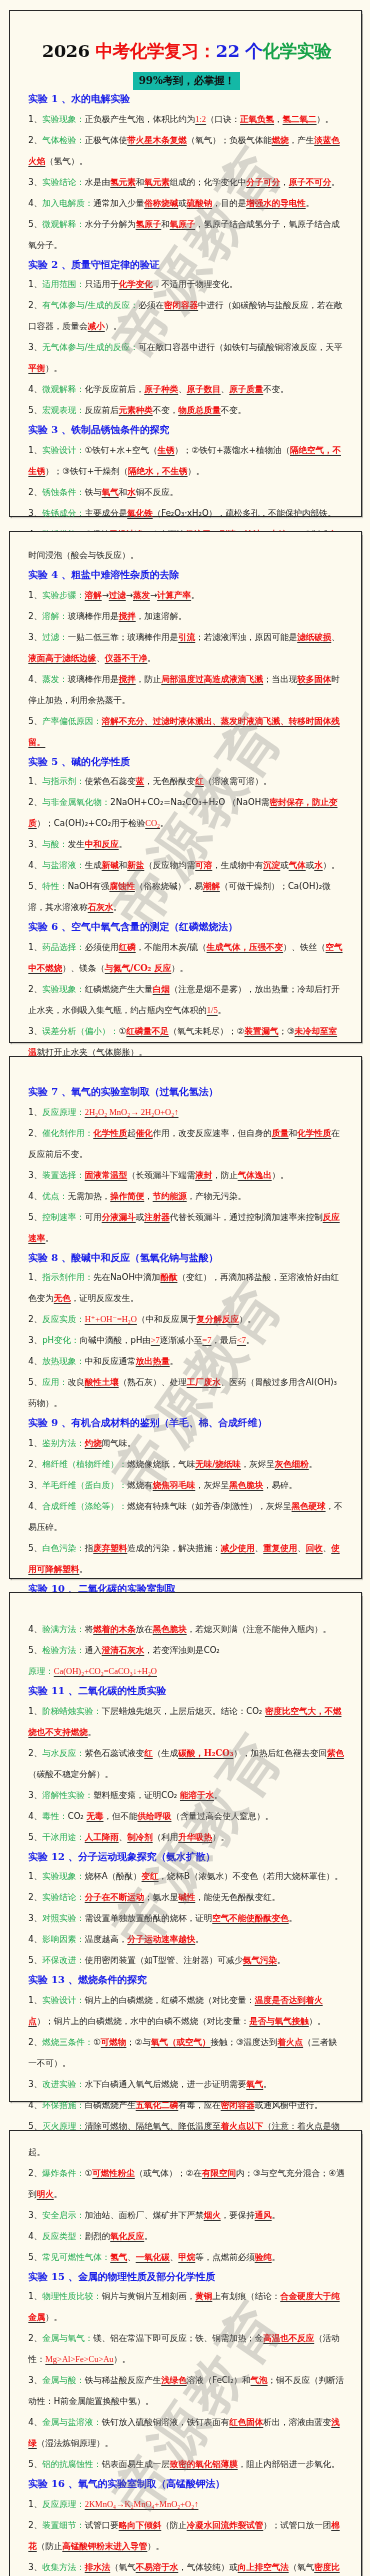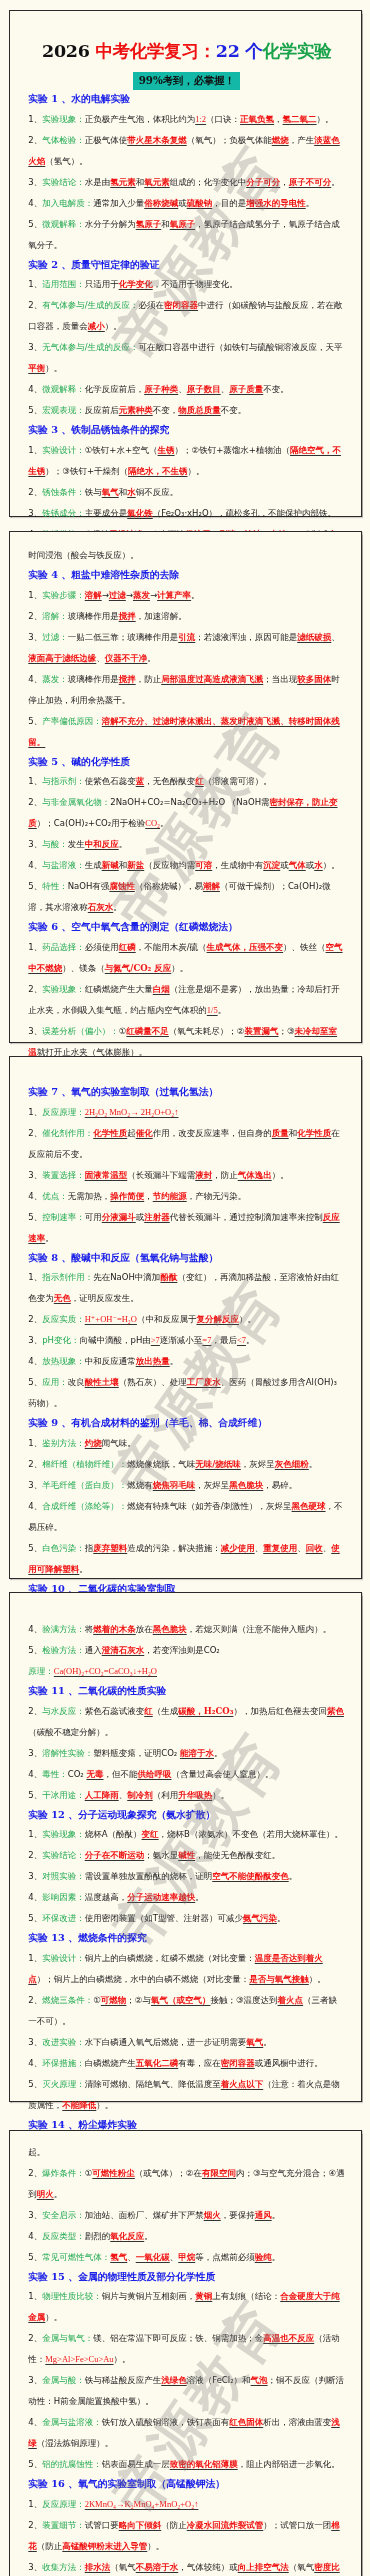--- a/index.html
+++ b/index.html
@@ -176,20 +176,21 @@
       </div>
   </div>
   <div class="gap"></div>
 
   <div class="card" style="height:510px;">
     <div class="card-body" style="padding-top:26px">
         <div class="item"><span class="seg-plain">4、</span><span class="seg-label">验满方法：</span><span class="seg-plain">将</span><span class="seg-key">燃着的木条</span><span class="seg-plain">放在</span><span class="seg-key">黑色脆块</span><span class="seg-plain">，若熄灭则满（注意不能伸入瓶内）。</span></div>
         <div class="item"><span class="seg-plain">5、</span><span class="seg-label">检验方法：</span><span class="seg-plain">通入</span><span class="seg-key">澄清石灰水</span><span class="seg-plain">，若变浑浊则是CO₂</span></div>
         <div class="item"><span class="seg-label">原理：</span><span class="seg-formula">Ca(OH)₂+CO₂=CaCO₃↓+H₂O</span></div>
         <div class="exp-title">实验 11 、二氧化碳的性质实验</div>
+        <div class="item"><span class="seg-plain">1、</span><span class="seg-label">阶梯蜡烛实验：</span><span class="seg-plain">下层蜡烛先熄灭，上层后熄灭。结论：CO₂ </span><span class="seg-key">密度比空气大，不燃烧也不支持燃烧</span><span class="seg-plain">。</span></div>
         <div class="item"><span class="seg-plain">2、</span><span class="seg-label">与水反应：</span><span class="seg-plain">紫色石蕊试液变</span><span class="seg-key">红</span><span class="seg-plain">（生成</span><span class="seg-key">碳酸，H₂CO₃</span><span class="seg-plain">），加热后红色褪去变回</span><span class="seg-key">紫色</span><span class="seg-plain">（碳酸不稳定分解）。</span></div>
         <div class="item"><span class="seg-plain">3、</span><span class="seg-label">溶解性实验：</span><span class="seg-plain">塑料瓶变瘪，证明CO₂ </span><span class="seg-key">能溶于水</span><span class="seg-plain">。</span></div>
         <div class="item"><span class="seg-plain">4、</span><span class="seg-label">毒性：</span><span class="seg-plain">CO₂ </span><span class="seg-key">无毒</span><span class="seg-plain">，但不能</span><span class="seg-key">供给呼吸</span><span class="seg-plain">（含量过高会使人窒息）。</span></div>
         <div class="item"><span class="seg-plain">5、</span><span class="seg-label">干冰用途：</span><span class="seg-key">人工降雨</span><span class="seg-plain">、</span><span class="seg-key">制冷剂</span><span class="seg-plain">（利用</span><span class="seg-key">升华吸热</span><span class="seg-plain">）。</span></div>
         <div class="exp-title">实验 12 、分子运动现象探究（氨水扩散）</div>
         <div class="item"><span class="seg-plain">1、</span><span class="seg-label">实验现象：</span><span class="seg-plain">烧杯A（酚酞）</span><span class="seg-key">变红</span><span class="seg-plain">，烧杯B（浓氨水）不变色（若用大烧杯罩住）。</span></div>
         <div class="item"><span class="seg-plain">2、</span><span class="seg-label">实验结论：</span><span class="seg-key">分子在不断运动</span><span class="seg-plain">；氨水显</span><span class="seg-key">碱性</span><span class="seg-plain">，能使无色酚酞变红。</span></div>
         <div class="item"><span class="seg-plain">3、</span><span class="seg-label">对照实验：</span><span class="seg-plain">需设置单独放置酚酞的烧杯，证明</span><span class="seg-key">空气不能使酚酞变色</span><span class="seg-plain">。</span></div>
         <div class="item"><span class="seg-plain">4、</span><span class="seg-label">影响因素：</span><span class="seg-plain">温度越高，</span><span class="seg-key">分子运动速率越快</span><span class="seg-plain">。</span></div>
         <div class="item"><span class="seg-plain">5、</span><span class="seg-label">环保改进：</span><span class="seg-plain">使用密闭装置（如T型管、注射器）可减少</span><span class="seg-key">氨气污染</span><span class="seg-plain">。</span></div>

